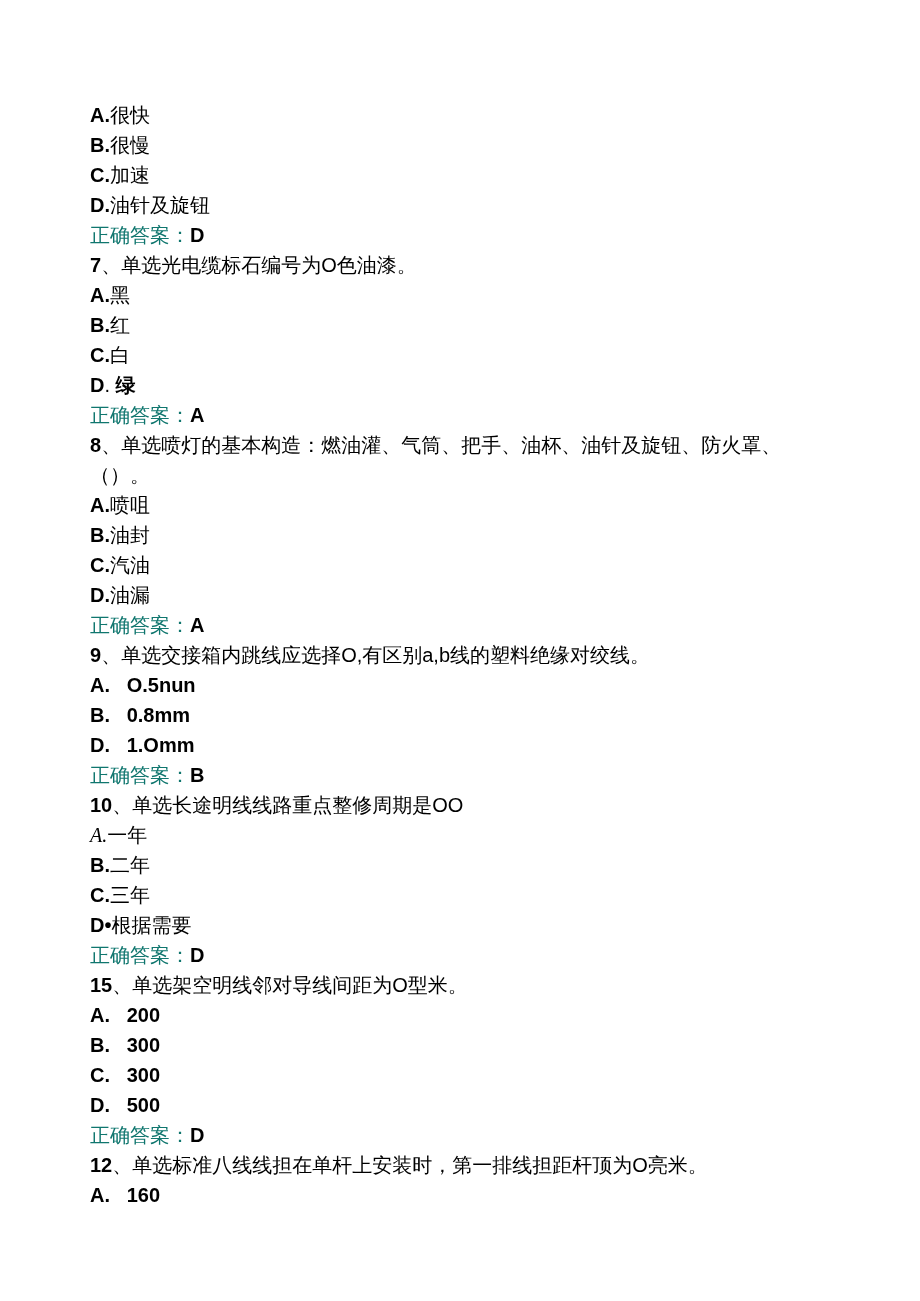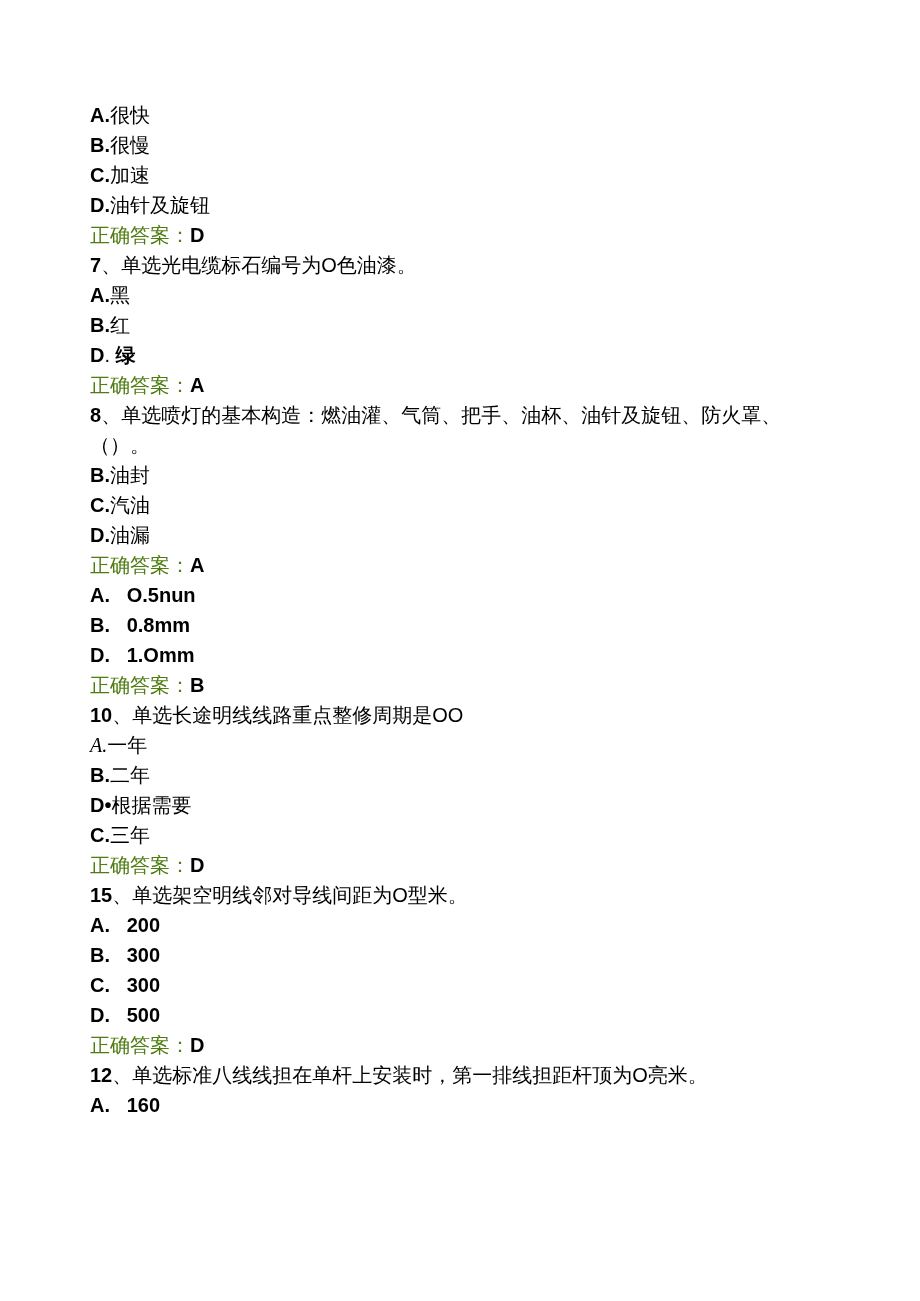--- a/index.html
+++ b/index.html
@@ -18,55 +18,58 @@
     padding: 100px 90px 60px 90px;
   }
   .line {
     margin: 0;
     white-space: pre-wrap;
   }
   .bold {
     font-weight: 700;
   }
   .answer-label {
-    color: #4d7c0f;
+    color: #0f766e;
   }
   .answer-value {
     font-weight: 700;
     color: #000;
   }
 </style>
 </head>
 <body>
 
 <div id="doc">
     <p class="line"><span class="bold">A.</span><span>很快</span></p>
     <p class="line"><span class="bold">B.</span><span>很慢</span></p>
     <p class="line"><span class="bold">C.</span><span>加速</span></p>
     <p class="line"><span class="bold">D.</span><span>油针及旋钮</span></p>
     <p class="line"><span class="answer-label">正确答案：</span><span class="answer-value">D</span></p>
     <p class="line"><span class="bold">7</span><span>、单选光电缆标石编号为O色油漆。</span></p>
     <p class="line"><span class="bold">A.</span><span>黑</span></p>
     <p class="line"><span class="bold">B.</span><span>红</span></p>
+    <p class="line"><span class="bold">C.</span><span>白</span></p>
     <p class="line"><span class="bold">D</span><span>. </span><span class="bold">绿</span></p>
     <p class="line"><span class="answer-label">正确答案：</span><span class="answer-value">A</span></p>
     <p class="line"><span class="bold">8</span><span>、单选喷灯的基本构造：燃油灌、气筒、把手、油杯、油针及旋钮、防火罩、（）。</span></p>
+    <p class="line"><span class="bold">A.</span><span>喷咀</span></p>
     <p class="line"><span class="bold">B.</span><span>油封</span></p>
     <p class="line"><span class="bold">C.</span><span>汽油</span></p>
     <p class="line"><span class="bold">D.</span><span>油漏</span></p>
     <p class="line"><span class="answer-label">正确答案：</span><span class="answer-value">A</span></p>
+    <p class="line"><span class="bold">9</span><span>、单选交接箱内跳线应选择O,有区别a,b线的塑料绝缘对绞线。</span></p>
     <p class="line"><span class="bold">A.</span><span>   </span><span class="bold">O.5nun</span></p>
     <p class="line"><span class="bold">B.</span><span>   </span><span class="bold">0.8mm</span></p>
     <p class="line"><span class="bold">D.</span><span>   </span><span class="bold">1.Omm</span></p>
     <p class="line"><span class="answer-label">正确答案：</span><span class="answer-value">B</span></p>
     <p class="line"><span class="bold">10</span><span>、单选长途明线线路重点整修周期是OO</span></p>
     <p class="line"><span style="font-style: italic; font-family: serif;">A.</span><span>一年</span></p>
     <p class="line"><span class="bold">B.</span><span>二年</span></p>
+    <p class="line"><span class="bold">C.</span><span>三年</span></p>
     <p class="line"><span class="bold">D•</span><span>根据需要</span></p>
-    <p class="line"><span class="bold">C.</span><span>三年</span></p>
     <p class="line"><span class="answer-label">正确答案：</span><span class="answer-value">D</span></p>
     <p class="line"><span class="bold">15</span><span>、单选架空明线邻对导线间距为O型米。</span></p>
     <p class="line"><span class="bold">A.</span><span>   </span><span class="bold">200</span></p>
     <p class="line"><span class="bold">B.</span><span>   </span><span class="bold">300</span></p>
     <p class="line"><span class="bold">C.</span><span>   </span><span class="bold">300</span></p>
     <p class="line"><span class="bold">D.</span><span>   </span><span class="bold">500</span></p>
     <p class="line"><span class="answer-label">正确答案：</span><span class="answer-value">D</span></p>
     <p class="line"><span class="bold">12</span><span>、单选标准八线线担在单杆上安装时，第一排线担距杆顶为O亮米。</span></p>
     <p class="line"><span class="bold">A.</span><span>   </span><span class="bold">160</span></p>
   </div>

